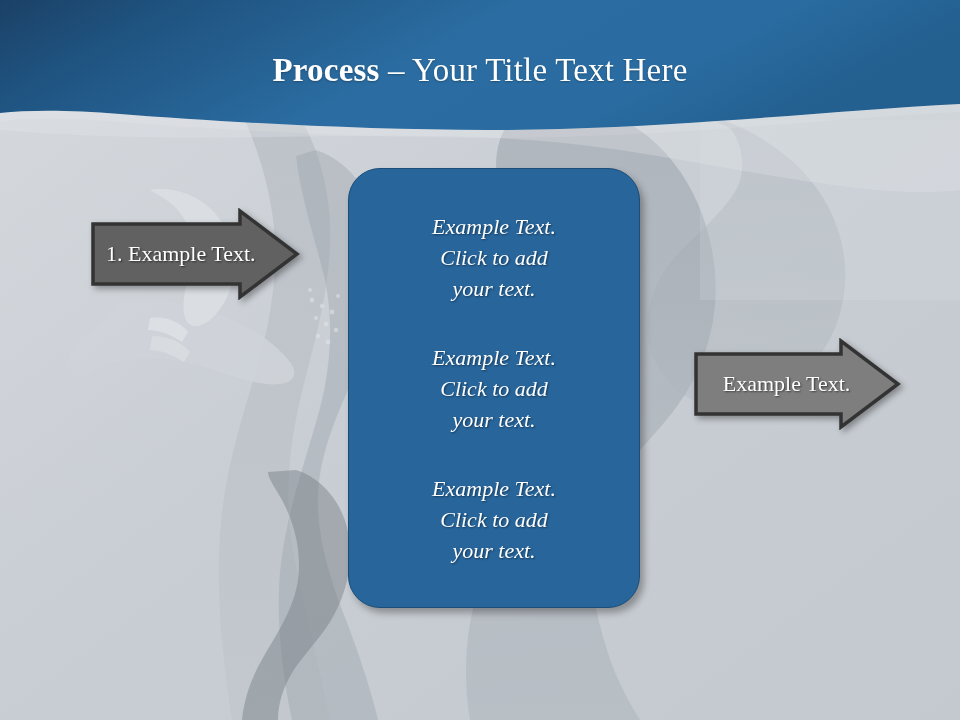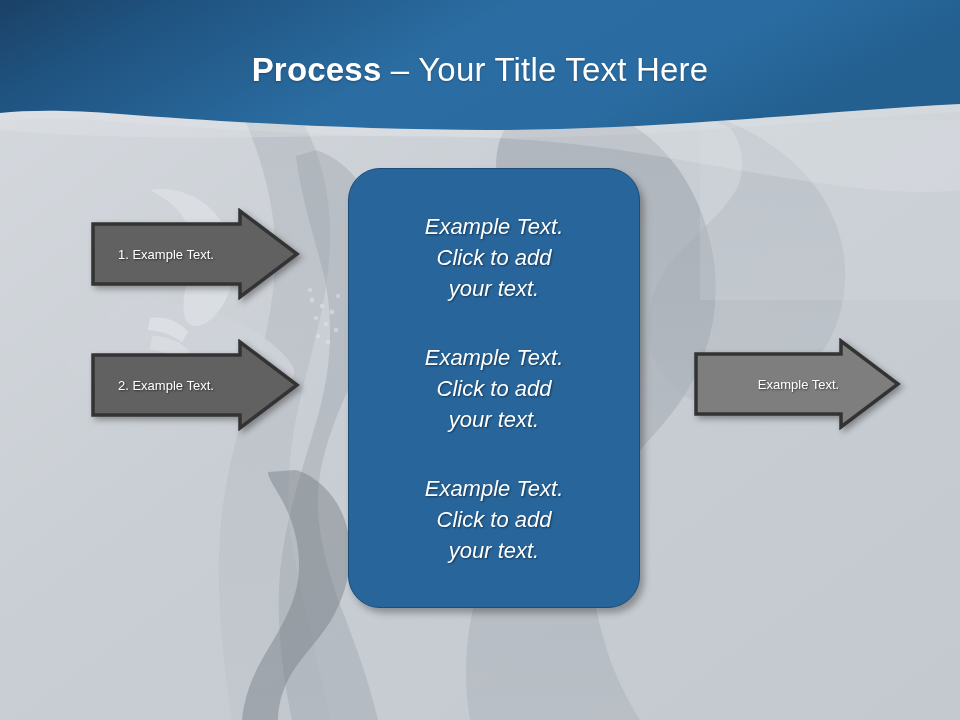--- a/index.html
+++ b/index.html
@@ -6,21 +6,21 @@
   html, body {
     margin: 0;
     padding: 0;
     background: #ffffff;
   }
   .slide {
     position: relative;
     width: 960px;
     height: 720px;
     overflow: hidden;
-    font-family: Liberation Sans, sans-serif;
+    font-family: Liberation Serif, serif;
     background: #ef4444;
   }
 
   
   .bg-base {
     position: absolute;
     inset: 0;
     background:
       linear-gradient(160deg, #d2d7db 0%, #c8ced3 38%, #d3d8dc 62%, #c5cbd1 100%);
   }
@@ -56,25 +56,25 @@
   .title .rest { font-weight: normal; }
 
   
   .arrow {
     position: absolute;
     filter: drop-shadow(3px 3px 3px rgba(0,0,0,0.35));
   }
   .arrow svg { display: block; }
   .arrow-label {
     position: absolute;
-    top: 0; left: 12px;
+    top: 0; left: 0;
     display: flex;
     align-items: center;
     color: #ffffff;
-    font-size: 13px;
+    font-size: 22px;
     text-shadow: 1px 1px 2px rgba(0,0,0,0.55);
     white-space: nowrap;
     pointer-events: none;
   }
 
   .arrow-step  { width: 210px; height: 92px; }
   .arrow-step .arrow-label { width: 178px; height: 92px; padding-left: 16px; }
 
   .arrow-out   { width: 208px; height: 92px; }
   .arrow-out .arrow-label {
@@ -230,26 +230,20 @@
     <span class="bold">Process</span><span class="rest"> – Your Title Text Here</span>
   </div>
 
   <div class="arrow arrow-step" id="arrow-1">
     <svg width="210" height="92" viewBox="0 0 210 92" xmlns="http://www.w3.org/2000/svg">
       <path d="M3 16 H150 V3 L207 46 L150 89 V76 H3 Z" fill="#616161" stroke="#333333" stroke-width="3.5" stroke-linejoin="miter"></path>
     </svg>
     <div class="arrow-label">1. Example Text.</div>
   </div>
 
-  <div class="arrow arrow-step" id="arrow-2">
-    <svg width="210" height="92" viewBox="0 0 210 92" xmlns="http://www.w3.org/2000/svg">
-      <path d="M3 16 H150 V3 L207 46 L150 89 V76 H3 Z" fill="#616161" stroke="#333333" stroke-width="3.5" stroke-linejoin="miter"></path>
-    </svg>
-    <div class="arrow-label">2. Example Text.</div>
-  </div>
 
 
   <div class="panel">
     <div class="panel-block">Example Text.
 Click  to add
 your text.</div>
     <div class="panel-block">Example Text.
 Click  to add
 your text.</div>
     <div class="panel-block">Example Text.

